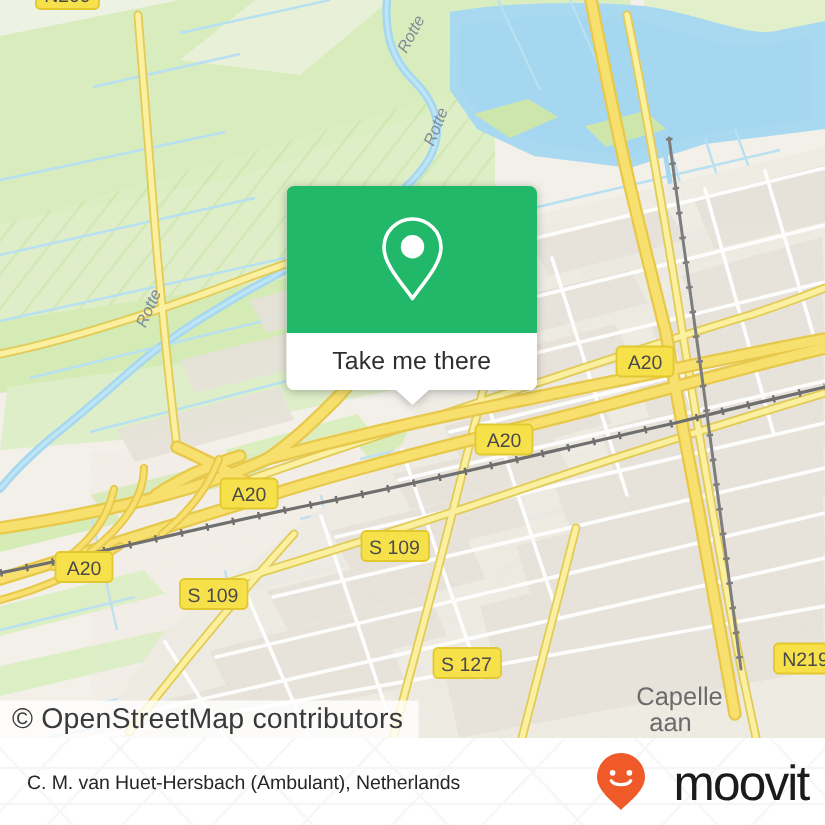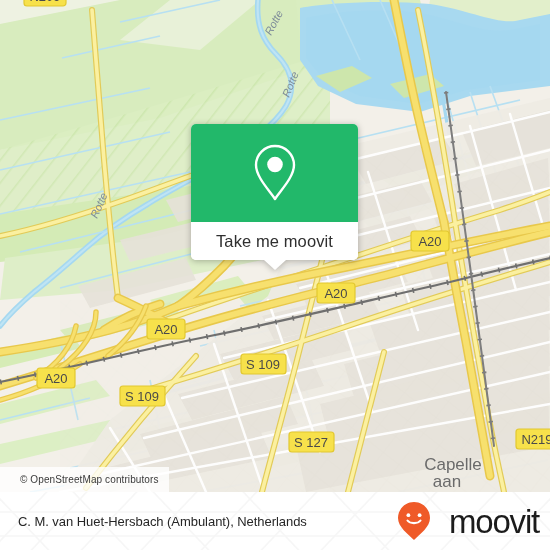--- a/index.html
+++ b/index.html
@@ -18,24 +18,24 @@
     overflow: hidden;
     background: #eceae3;
   }
   .map svg { position: absolute; left: 0; top: 0; display: block; }
 
   
   .attrib {
     position: absolute;
     left: 0; top: 467px;
     height: 25px;
-    padding: 0 10px 0 20px;
+    padding: 0 10px 0 8px;
     display: flex; align-items: center;
     background: rgba(255,255,255,0.80);
-    font-size: 10px;
+    font-size: 19px;
     color: #3a3a3a;
     letter-spacing: 0.1px;
     white-space: nowrap;
     z-index: 40;
   }
 
   
   .popup {
     position: absolute;
     left: 191px; top: 124px;
@@ -402,21 +402,21 @@
 
   <div class="popup">
     <div class="popup-inner">
       <div class="popup-head">
         <svg width="52" height="62" viewBox="0 0 52 62">
           <path d="M26 4 C15.5 4 7 12.5 7 23 C7 35 20.5 48.5 26 57 C31.5 48.5 45 35 45 23 C45 12.5 36.5 4 26 4 Z" fill="none" stroke="#ffffff" stroke-width="2.4" stroke-linejoin="round"></path>
           <circle cx="26" cy="22.5" r="7.8" fill="#ffffff"></circle>
         </svg>
       </div>
       <div class="popup-foot">
-        <span>Take me moovit</span>
+        <span>Take me there</span>
       </div>
     </div>
     <div class="popup-tail"></div>
   </div>
 
   <div class="bottombar">
     <svg class="watermark" width="550" height="58" viewBox="0 0 550 58">
       <g stroke="#6a6a6a" stroke-width="1.6" fill="none">
         <path d="M-20,70 L60,-14"></path>
           <path d="M20,70 L100,-14"></path>

